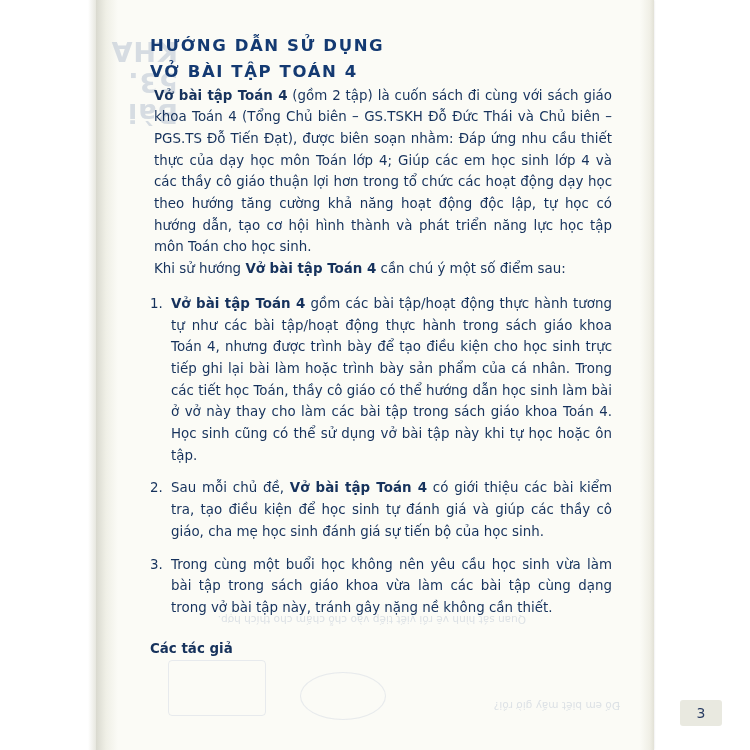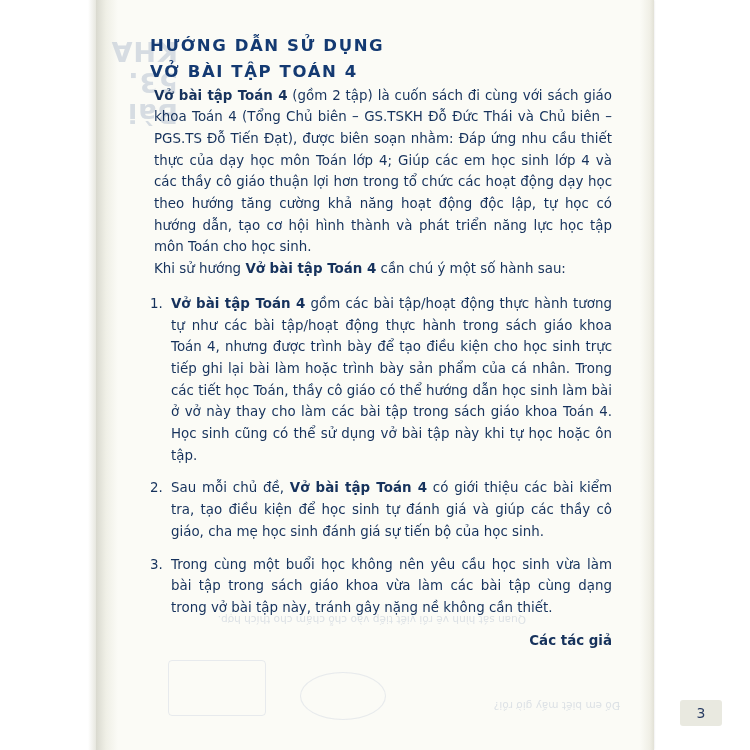--- a/index.html
+++ b/index.html
@@ -135,22 +135,22 @@
   }
   ol.items > li .num {
     position: absolute;
     left: 0;
     top: 0;
   }
   b, .b {
     font-weight: bold;
   }
   .signature {
-    margin-top: 14px;
-    text-align: right;
+    margin-top: 22px;
+    text-align: left;
     font-weight: bold;
     font-size: 13.4px;
     color: #16325c;
   }
   .page-number {
     position: absolute;
     right: 28px;
     bottom: 24px;
     width: 42px;
     height: 26px;
@@ -181,21 +181,21 @@
 
   <div class="content">
 
     <div class="doc-title">
       <span>HƯỚNG DẪN SỬ DỤNG</span>
       <span class="l2">VỞ BÀI TẬP TOÁN 4</span>
     </div>
 
     <p class="para para-intro"><b>Vở bài tập Toán 4</b><span> (gồm 2 tập) là cuốn sách đi cùng với sách giáo khoa Toán 4 (Tổng Chủ biên – GS.TSKH Đỗ Đức Thái và Chủ biên – PGS.TS Đỗ Tiến Đạt), được biên soạn nhằm: Đáp ứng nhu cầu thiết thực của dạy học môn Toán lớp 4; Giúp các em học sinh lớp 4 và các thầy cô giáo thuận lợi hơn trong tổ chức các hoạt động dạy học theo hướng tăng cường khả năng hoạt động độc lập, tự học có hướng dẫn, tạo cơ hội hình thành và phát triển năng lực học tập môn Toán cho học sinh.</span></p>
 
-    <p class="para para-note"><span>Khi sử hướng </span><b>Vở bài tập Toán 4</b><span> cần chú ý một số hành sau:</span></p>
+    <p class="para para-note"><span>Khi sử hướng </span><b>Vở bài tập Toán 4</b><span> cần chú ý một số điểm sau:</span></p>
 
     <ol class="items">
       <li>
         <span class="num">1.</span><b>Vở bài tập Toán 4</b><span> gồm các bài tập/hoạt động thực hành tương tự như các bài tập/hoạt động thực hành trong sách giáo khoa Toán 4, nhưng được trình bày để tạo điều kiện cho học sinh trực tiếp ghi lại bài làm hoặc trình bày sản phẩm của cá nhân. Trong các tiết học Toán, thầy cô giáo có thể hướng dẫn học sinh làm bài ở vở này thay cho làm các bài tập trong sách giáo khoa Toán 4. Học sinh cũng có thể sử dụng vở bài tập này khi tự học hoặc ôn tập.</span>
       </li>
       <li>
         <span class="num">2.</span><span>Sau mỗi chủ đề, </span><b>Vở bài tập Toán 4</b><span> có giới thiệu các bài kiểm tra, tạo điều kiện để học sinh tự đánh giá và giúp các thầy cô giáo, cha mẹ học sinh đánh giá sự tiến bộ của học sinh.</span>
       </li>
       <li>
         <span class="num">3.</span><span>Trong cùng một buổi học không nên yêu cầu học sinh vừa làm bài tập trong sách giáo khoa vừa làm các bài tập cùng dạng trong vở bài tập này, tránh gây nặng nề không cần thiết.</span>

